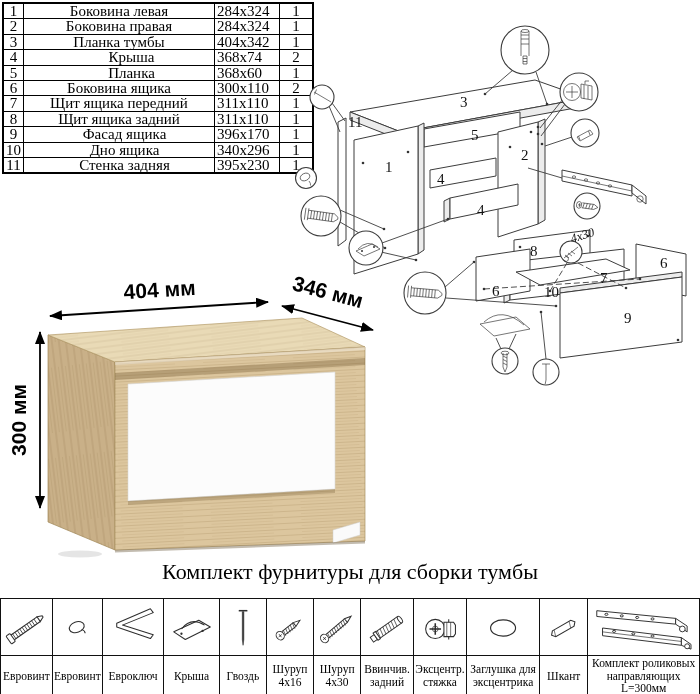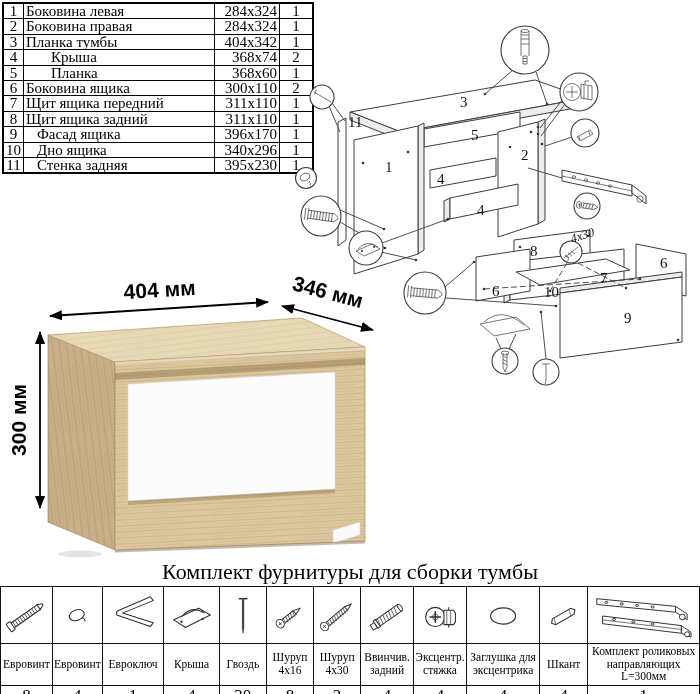--- a/index.html
+++ b/index.html
@@ -5,22 +5,22 @@
   html,body{margin:0;padding:0;background:#fff;}
   .sheet{position:relative;width:700px;height:694px;background:#fff;overflow:hidden;
          font-family:"Liberation Serif",serif;color:#000;}
 
   
   .parts-table{position:absolute;left:2px;top:2px;border-collapse:collapse;
                border:2px solid #000;font-size:15px;}
   .parts-table td{border:1px solid #000;height:14.4px;line-height:14.4px;
                   padding:0 2px;white-space:nowrap;}
   .parts-table .c-num{width:19px;text-align:center;padding:0;}
-  .parts-table .c-name{width:161px;text-align:left;}
-  .parts-table .c-size{width:60px;text-align:right;}
+  .parts-table .c-name{width:161px;text-align:center;}
+  .parts-table .c-size{width:60px;text-align:left;}
   .parts-table .c-qty{width:28px;text-align:center;}
   .parts-table .ind1{padding-left:13px;}
   .parts-table .ind2{padding-left:27px;}
 
   
   .exploded{position:absolute;left:288px;top:0;width:412px;height:400px;}
   .x-panel{fill:#fff;stroke:var(--line,#3c3c3c);stroke-width:1;stroke-linejoin:round;}
   .x-edge{fill:#ececec;stroke:var(--line,#3c3c3c);stroke-width:1;stroke-linejoin:round;}
   .x-ln{fill:none;stroke:var(--line,#3c3c3c);stroke-width:.9;}
   .x-thin{fill:none;stroke:var(--line,#3c3c3c);stroke-width:.7;}
@@ -30,21 +30,21 @@
   .x-note{font:italic 12.5px "Liberation Serif",serif;fill:#111;}
   .x-dot{fill:#333;stroke:none;}
 
   
   .render{position:absolute;left:10px;top:272px;width:378px;height:292px;}
   .dim-text{font:bold 21px "Liberation Sans",sans-serif;fill:#000;}
   .dim-line{stroke:#000;stroke-width:1.8;fill:none;}
 
   
   .kit{position:absolute;left:0;top:560px;width:700px;}
-  .kit-title{text-align:center;font-size:22px;line-height:24px;margin:0 0 2px 0;}
+  .kit-title{text-align:center;font-size:22px;line-height:24px;margin:0 0 14px 0;}
   .kit-table{margin:0 auto;border-collapse:collapse;table-layout:fixed;}
   .kit-table td{border:1.6px solid #111;text-align:center;vertical-align:middle;padding:0;}
   .kit-table .k-icon{height:56px;}
   .kit-table .k-icon svg{height:50px;display:block;margin:2px auto 0;}
   .kit-table .k-label{font-size:11.5px;line-height:1.1;height:26px;padding:1px 1px 2px;}
   .kit-table .k-qty{font-size:17px;height:20px;line-height:20px;}
   .w0{width:52px}.w1{width:50px}.w2{width:62px}.w3{width:56px}.w4{width:35px}
   .w5{width:41px}.w6{width:41px}.w7{width:53px}.w8{width:53px}.w9{width:74px}
   .w10{width:48px}.w11{width:112px}
 </style>

